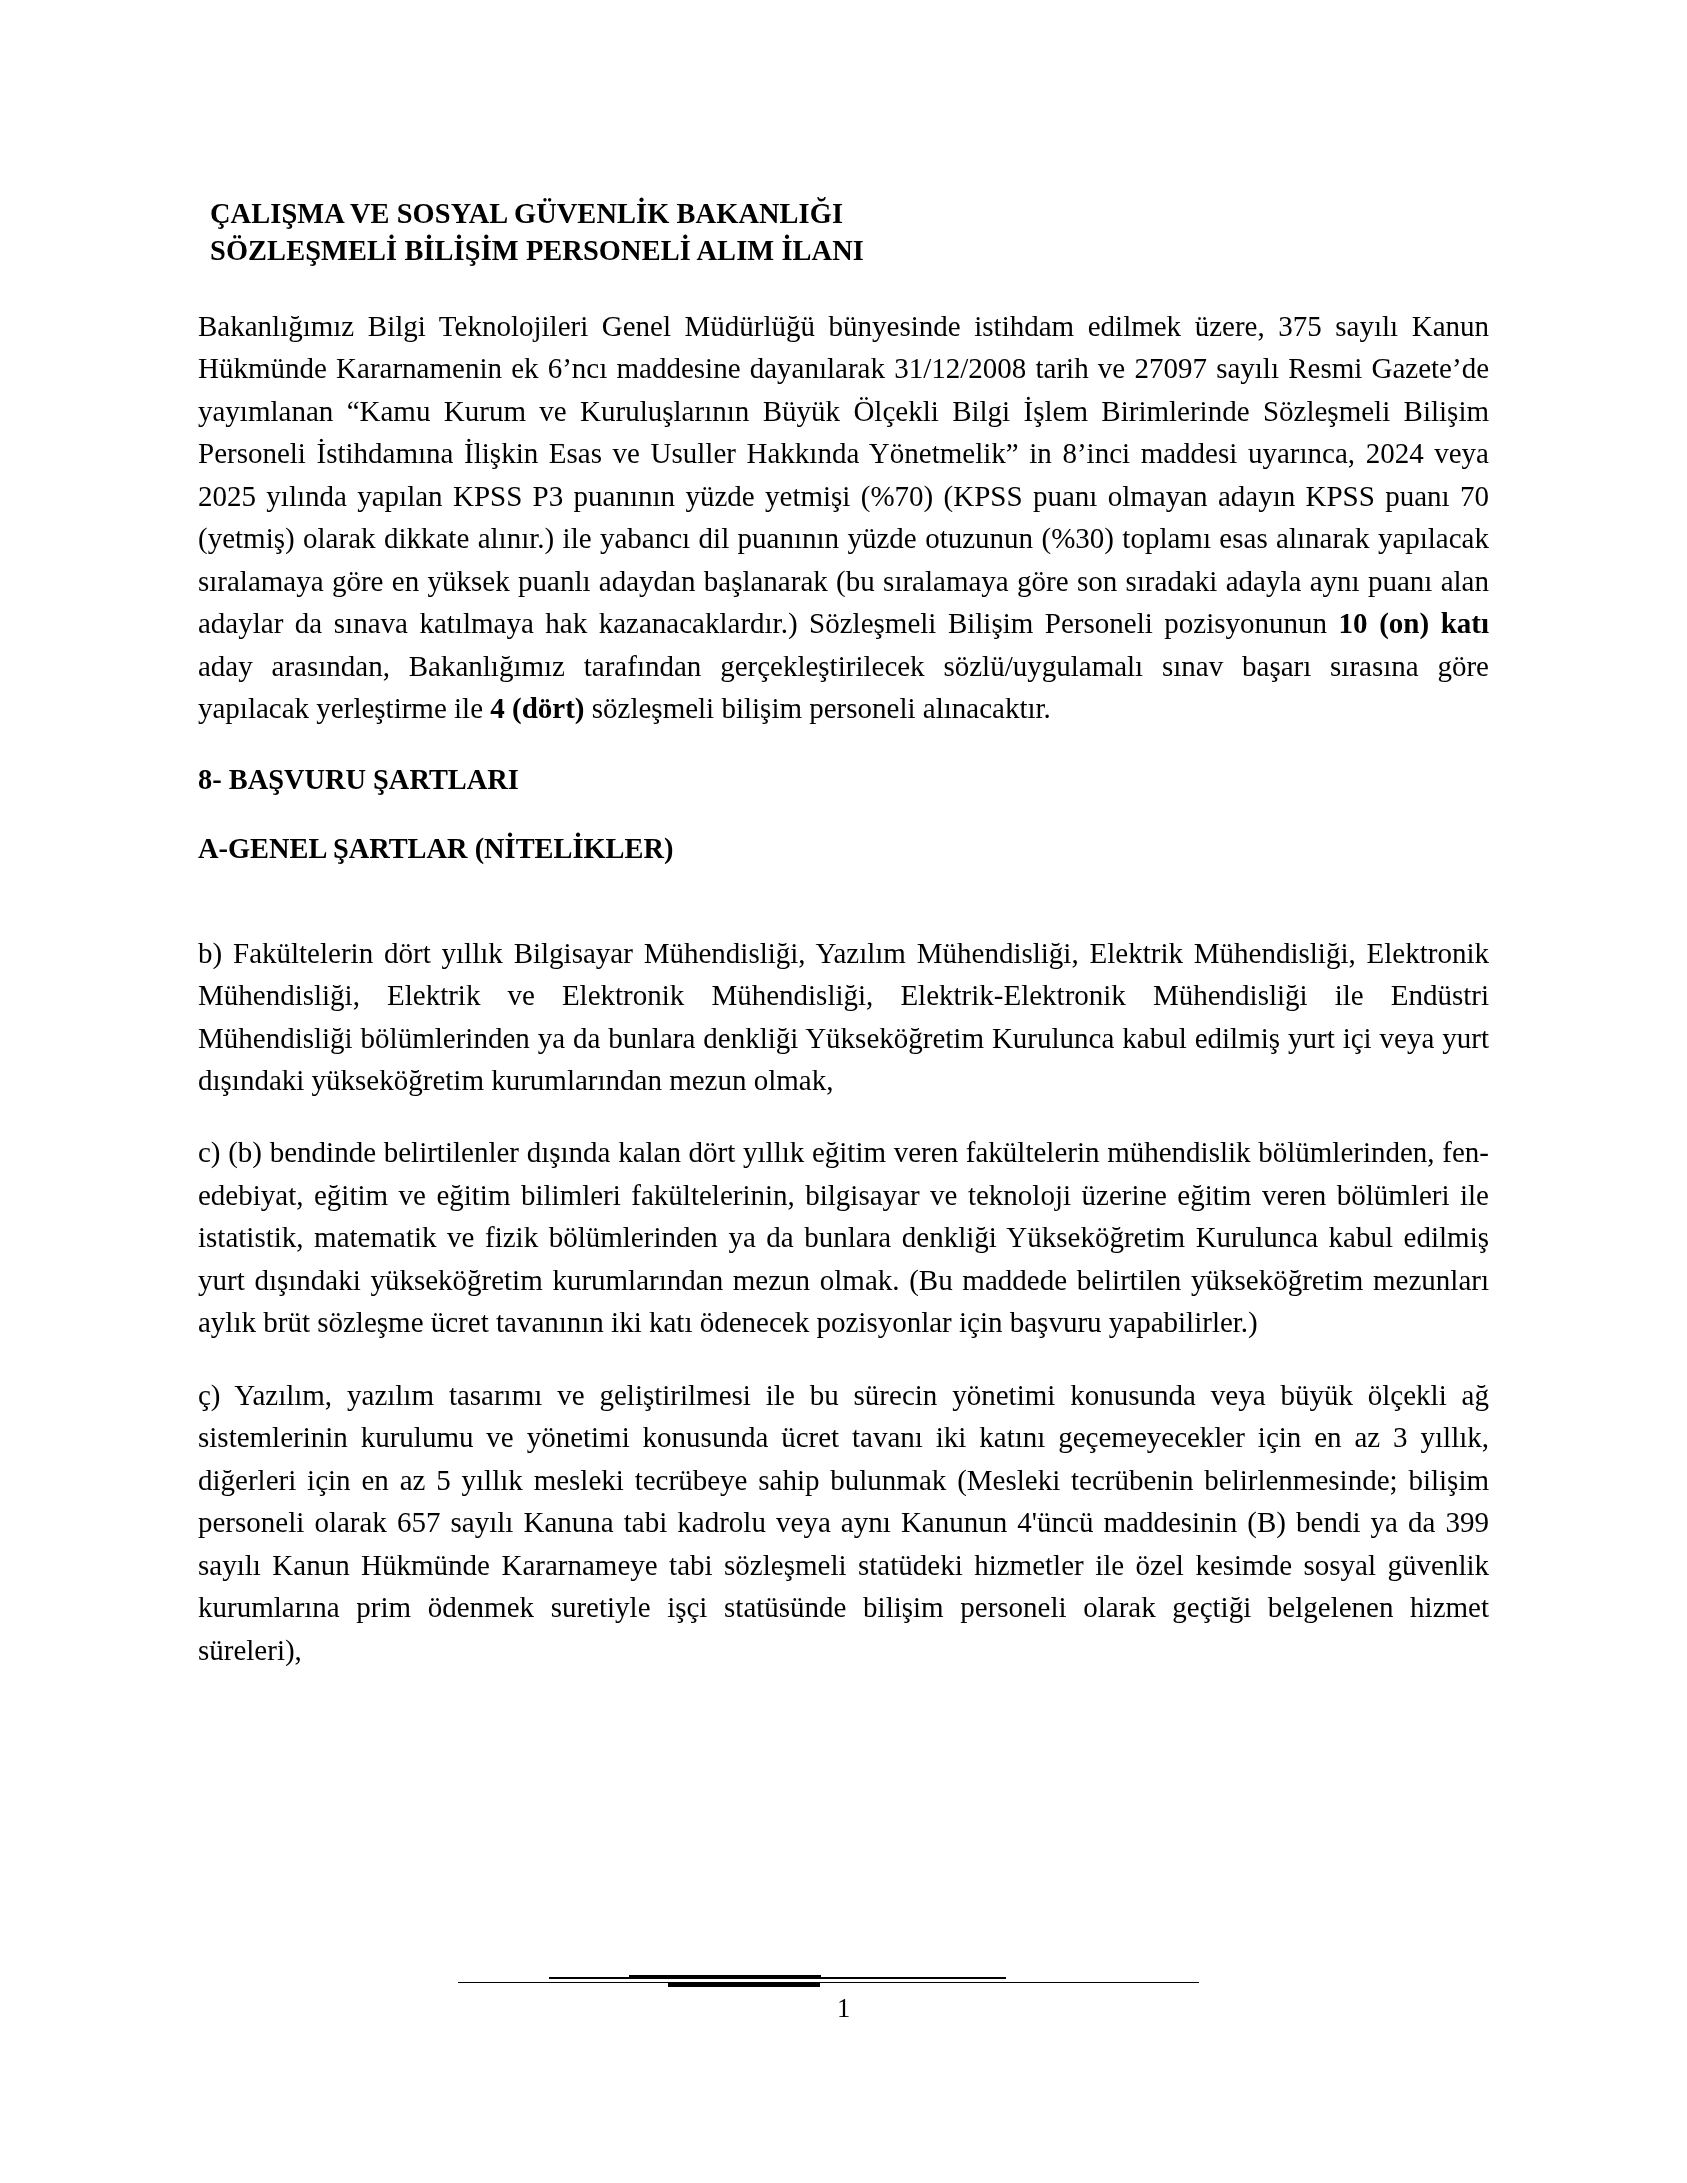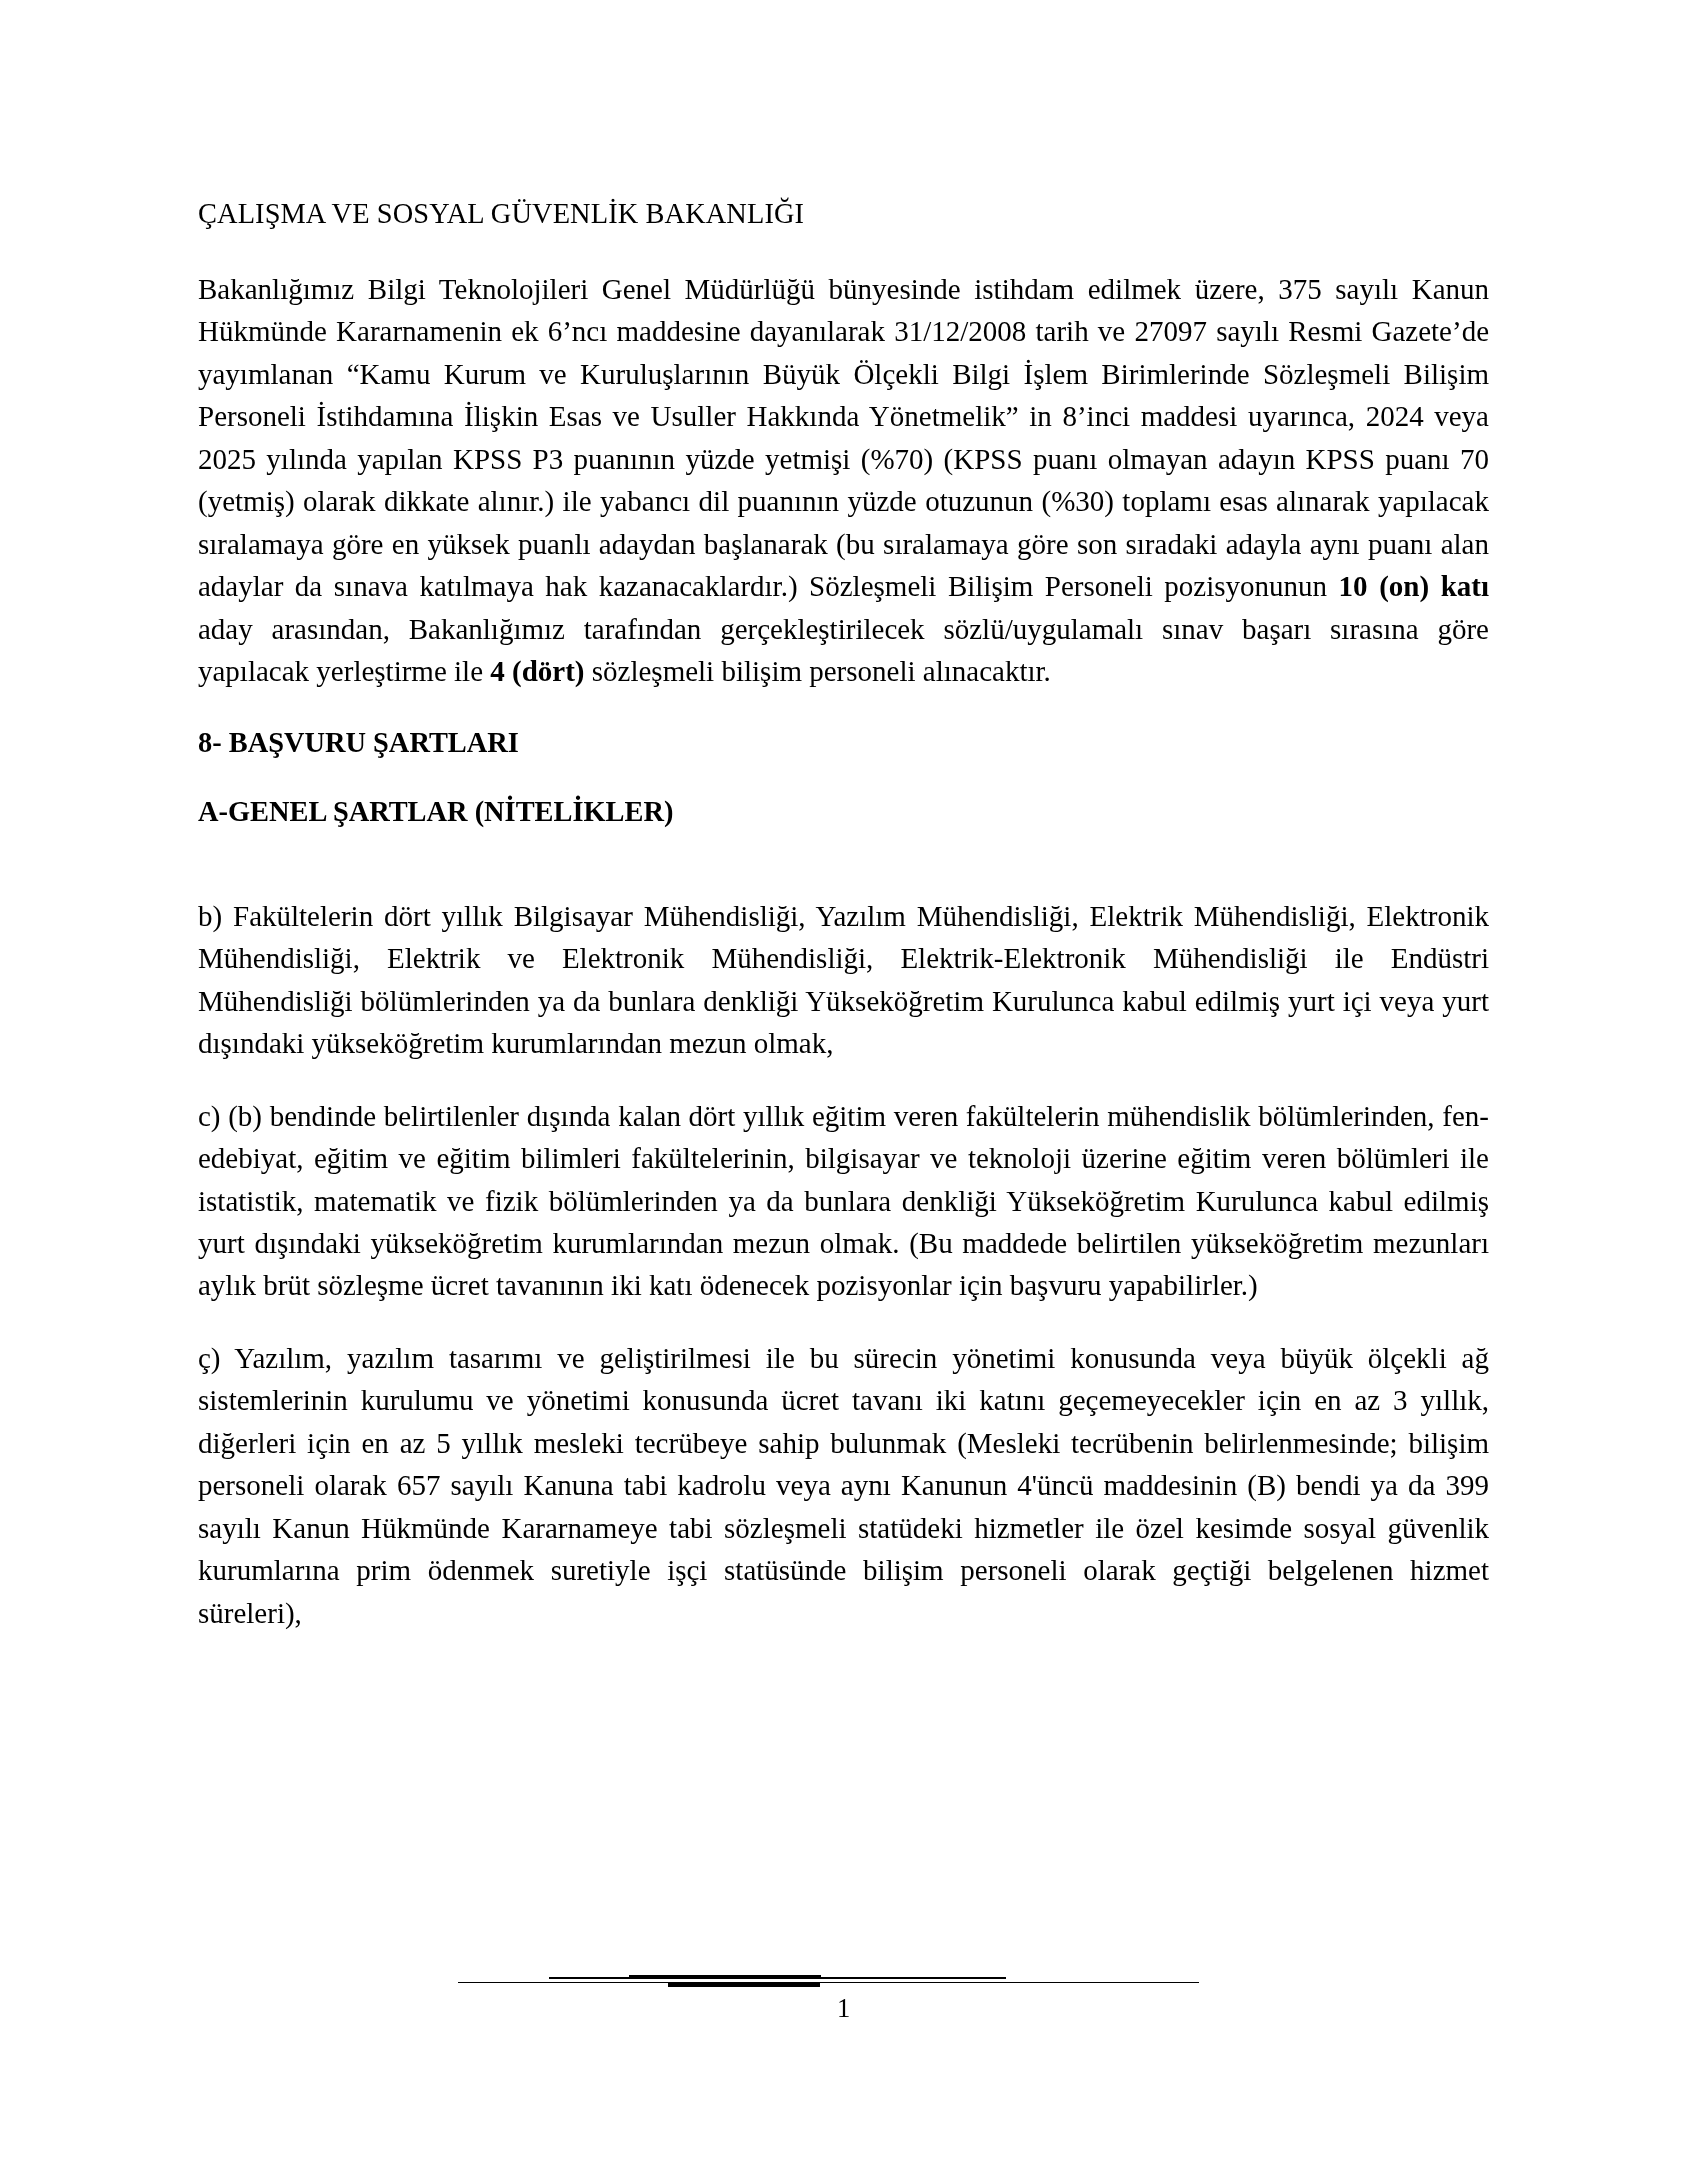--- a/index.html
+++ b/index.html
@@ -19,25 +19,25 @@
   }
   .content {
     position: absolute;
     left: 198px;
     top: 196px;
     width: 1291px;
   }
 
   .doc-title {
     font-size: 28.4px;
-    font-weight: normal;
+    font-weight: bold;
     line-height: 1.30;
     letter-spacing: 0.1px;
     text-align: left;
-    margin: 0 0 0 0;
+    margin: 0 0 0 12px;
   }
   .doc-title .tline { display: block; }
 
   p.body-par {
     font-size: 29px;
     line-height: 1.465;
     text-align: justify;
     text-justify: inter-word;
     margin: 0;
     hyphens: none;
@@ -107,20 +107,21 @@
   }
 </style>
 </head>
 <body>
 
 <div class="page">
   <div class="content">
 
     <div class="doc-title">
       <span class="tline">ÇALIŞMA VE SOSYAL GÜVENLİK BAKANLIĞI</span>
+      <span class="tline">SÖZLEŞMELİ BİLİŞİM PERSONELİ ALIM İLANI</span>
     </div>
 
     <div class="gap-lg"></div>
 
     <p class="body-par"><span>Bakanlığımız Bilgi Teknolojileri Genel Müdürlüğü bünyesinde istihdam edilmek üzere, 375 sayılı Kanun Hükmünde Kararnamenin ek 6’ncı maddesine dayanılarak 31/12/2008 tarih ve 27097 sayılı Resmi Gazete’de yayımlanan “Kamu Kurum ve Kuruluşlarının Büyük Ölçekli Bilgi İşlem Birimlerinde Sözleşmeli Bilişim Personeli İstihdamına İlişkin Esas ve Usuller Hakkında Yönetmelik” in 8’inci maddesi uyarınca, 2024 veya 2025 yılında yapılan KPSS P3 puanının yüzde yetmişi (%70) (KPSS puanı olmayan adayın KPSS puanı 70 (yetmiş) olarak dikkate alınır.) ile yabancı dil puanının yüzde otuzunun (%30) toplamı esas alınarak yapılacak sıralamaya göre en yüksek puanlı adaydan başlanarak (bu sıralamaya göre son sıradaki adayla aynı puanı alan adaylar da sınava katılmaya hak kazanacaklardır.) Sözleşmeli Bilişim Personeli pozisyonunun </span><b>10 (on) katı</b><span> aday arasından, Bakanlığımız tarafından gerçekleştirilecek sözlü/uygulamalı sınav başarı sırasına göre yapılacak yerleştirme ile </span><b>4 (dört)</b><span> sözleşmeli bilişim personeli alınacaktır.</span></p>
 
     <div class="gap-md"></div>
 
     <h2 class="sec-head">8- BAŞVURU ŞARTLARI</h2>
 

